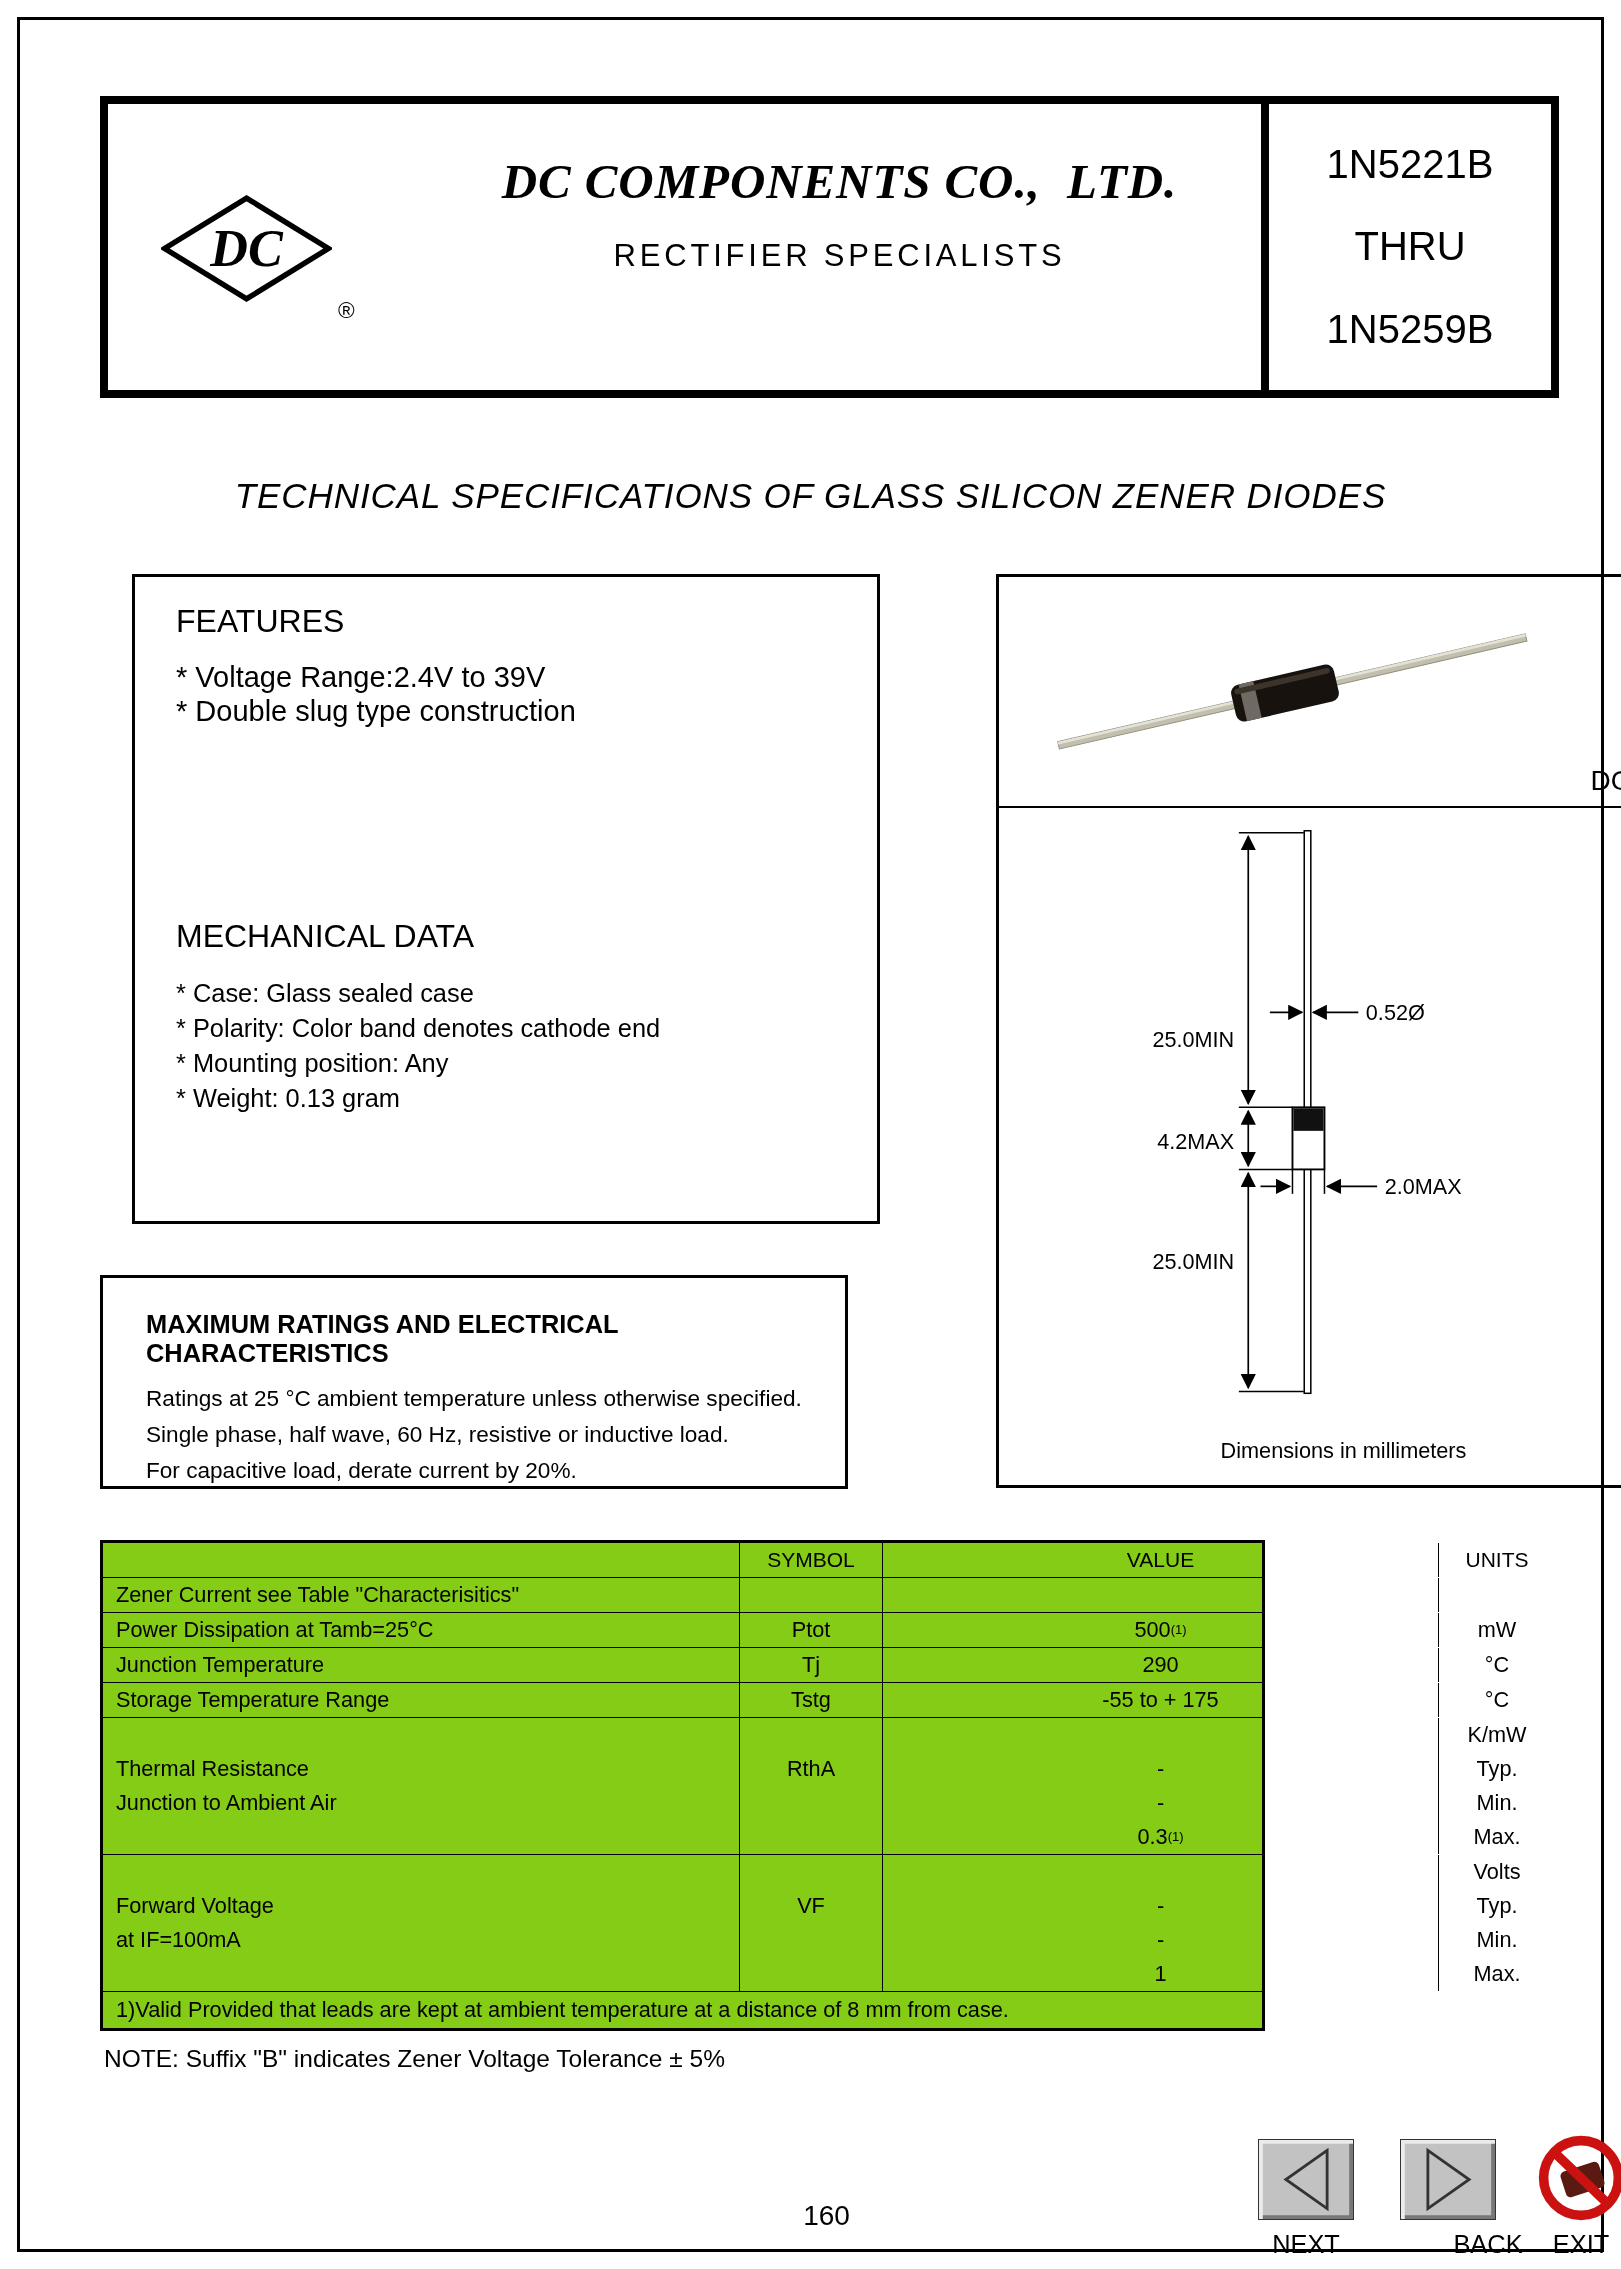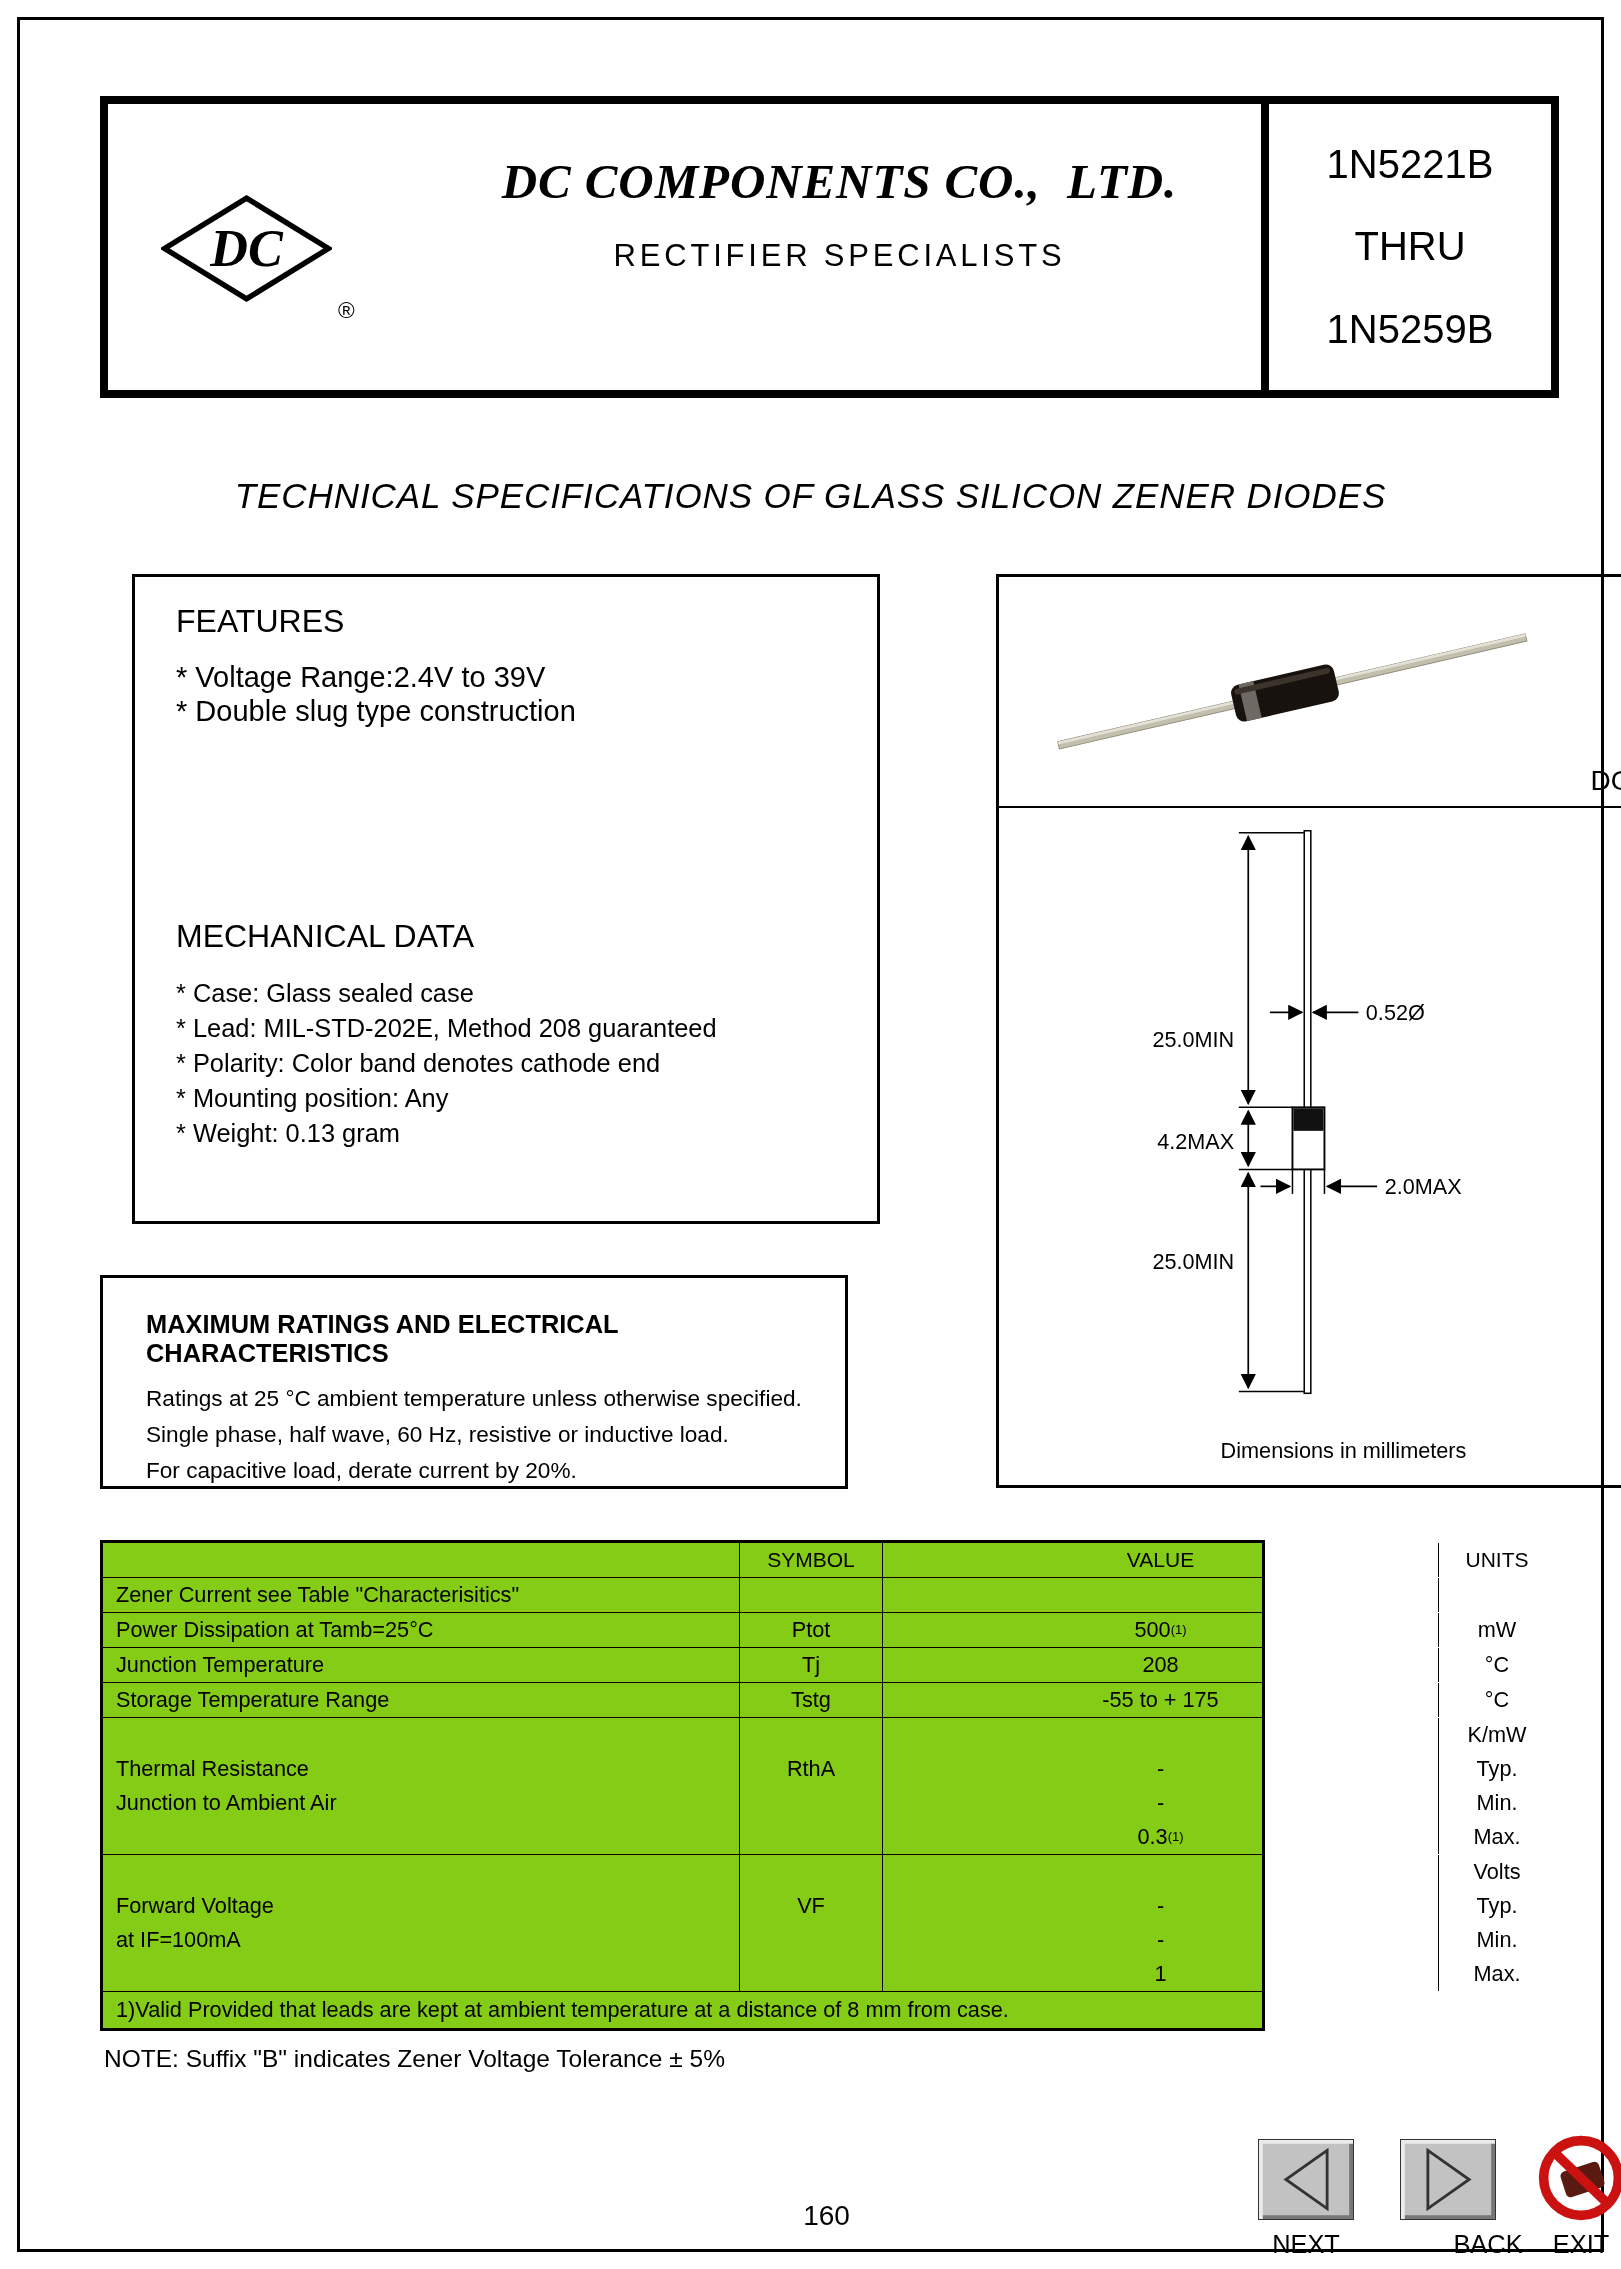--- a/index.html
+++ b/index.html
@@ -109,21 +109,20 @@
 
   <div class="features-box">
     <div class="feat-head">FEATURES</div>
     <div class="feat-items">
       <div>* Voltage Range:2.4V to 39V</div>
       <div>* Double slug type construction</div>
     </div>
     <div class="mech-head">MECHANICAL DATA</div>
     <div class="mech-items">
       <div>* Case: Glass sealed case</div>
-      <div>* Lead:  MIL-STD-202E, Method 208 guaranteed</div>
       <div>* Polarity: Color band denotes cathode end</div>
       <div>* Mounting position: Any</div>
       <div>* Weight: 0.13 gram</div>
     </div>
   </div>
 
   <div class="ratings-box">
     <div class="ratings-head">MAXIMUM RATINGS AND ELECTRICAL CHARACTERISTICS</div>
     <div class="ratings-lines">
       <div>Ratings at 25 °C ambient temperature unless otherwise specified.</div>
@@ -208,21 +207,21 @@
       <div class="c val">
           <span>500</span>
           <sup>(1)</sup>
         </div>
       <div class="c units">mW</div>
     </div>
 
     <div class="t-row">
       <div class="c desc">Junction Temperature</div>
       <div class="c sym">Tj</div>
-      <div class="c val">208</div>
+      <div class="c val">290</div>
       <div class="c units">°C</div>
     </div>
 
     <div class="t-row">
       <div class="c desc">Storage Temperature Range</div>
       <div class="c sym">Tstg</div>
       <div class="c val">-55 to + 175</div>
       <div class="c units">°C</div>
     </div>
 

